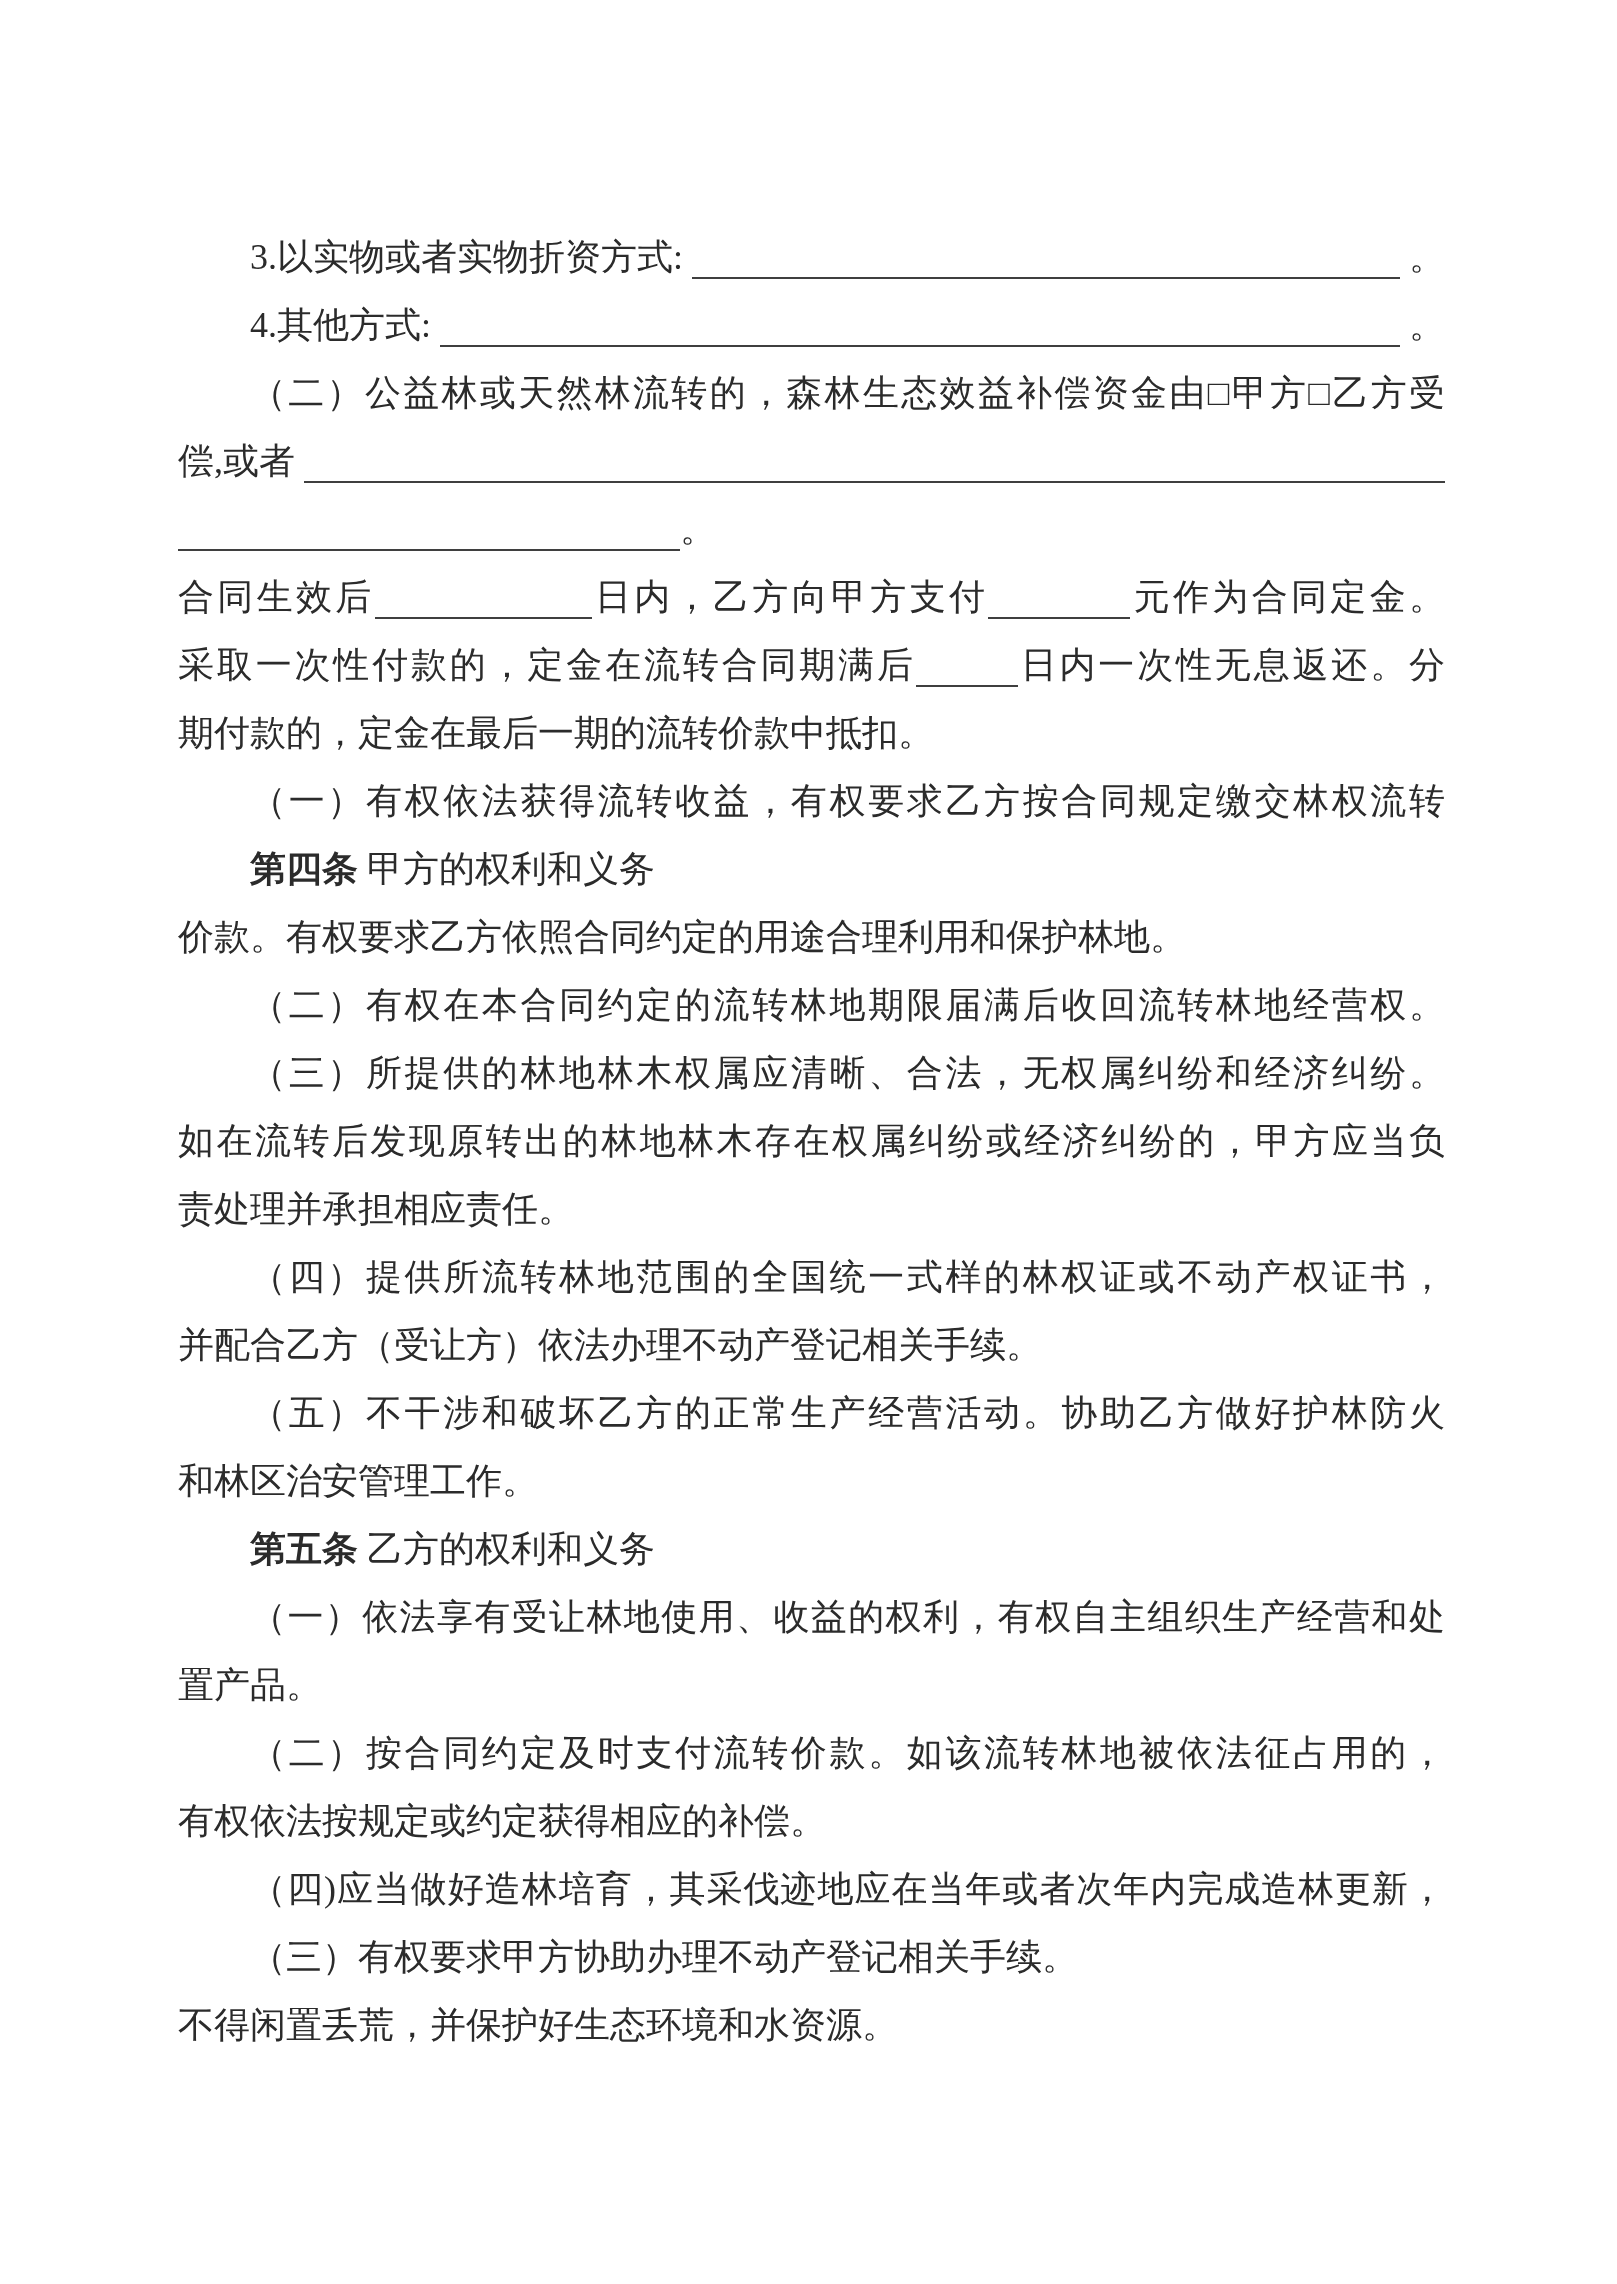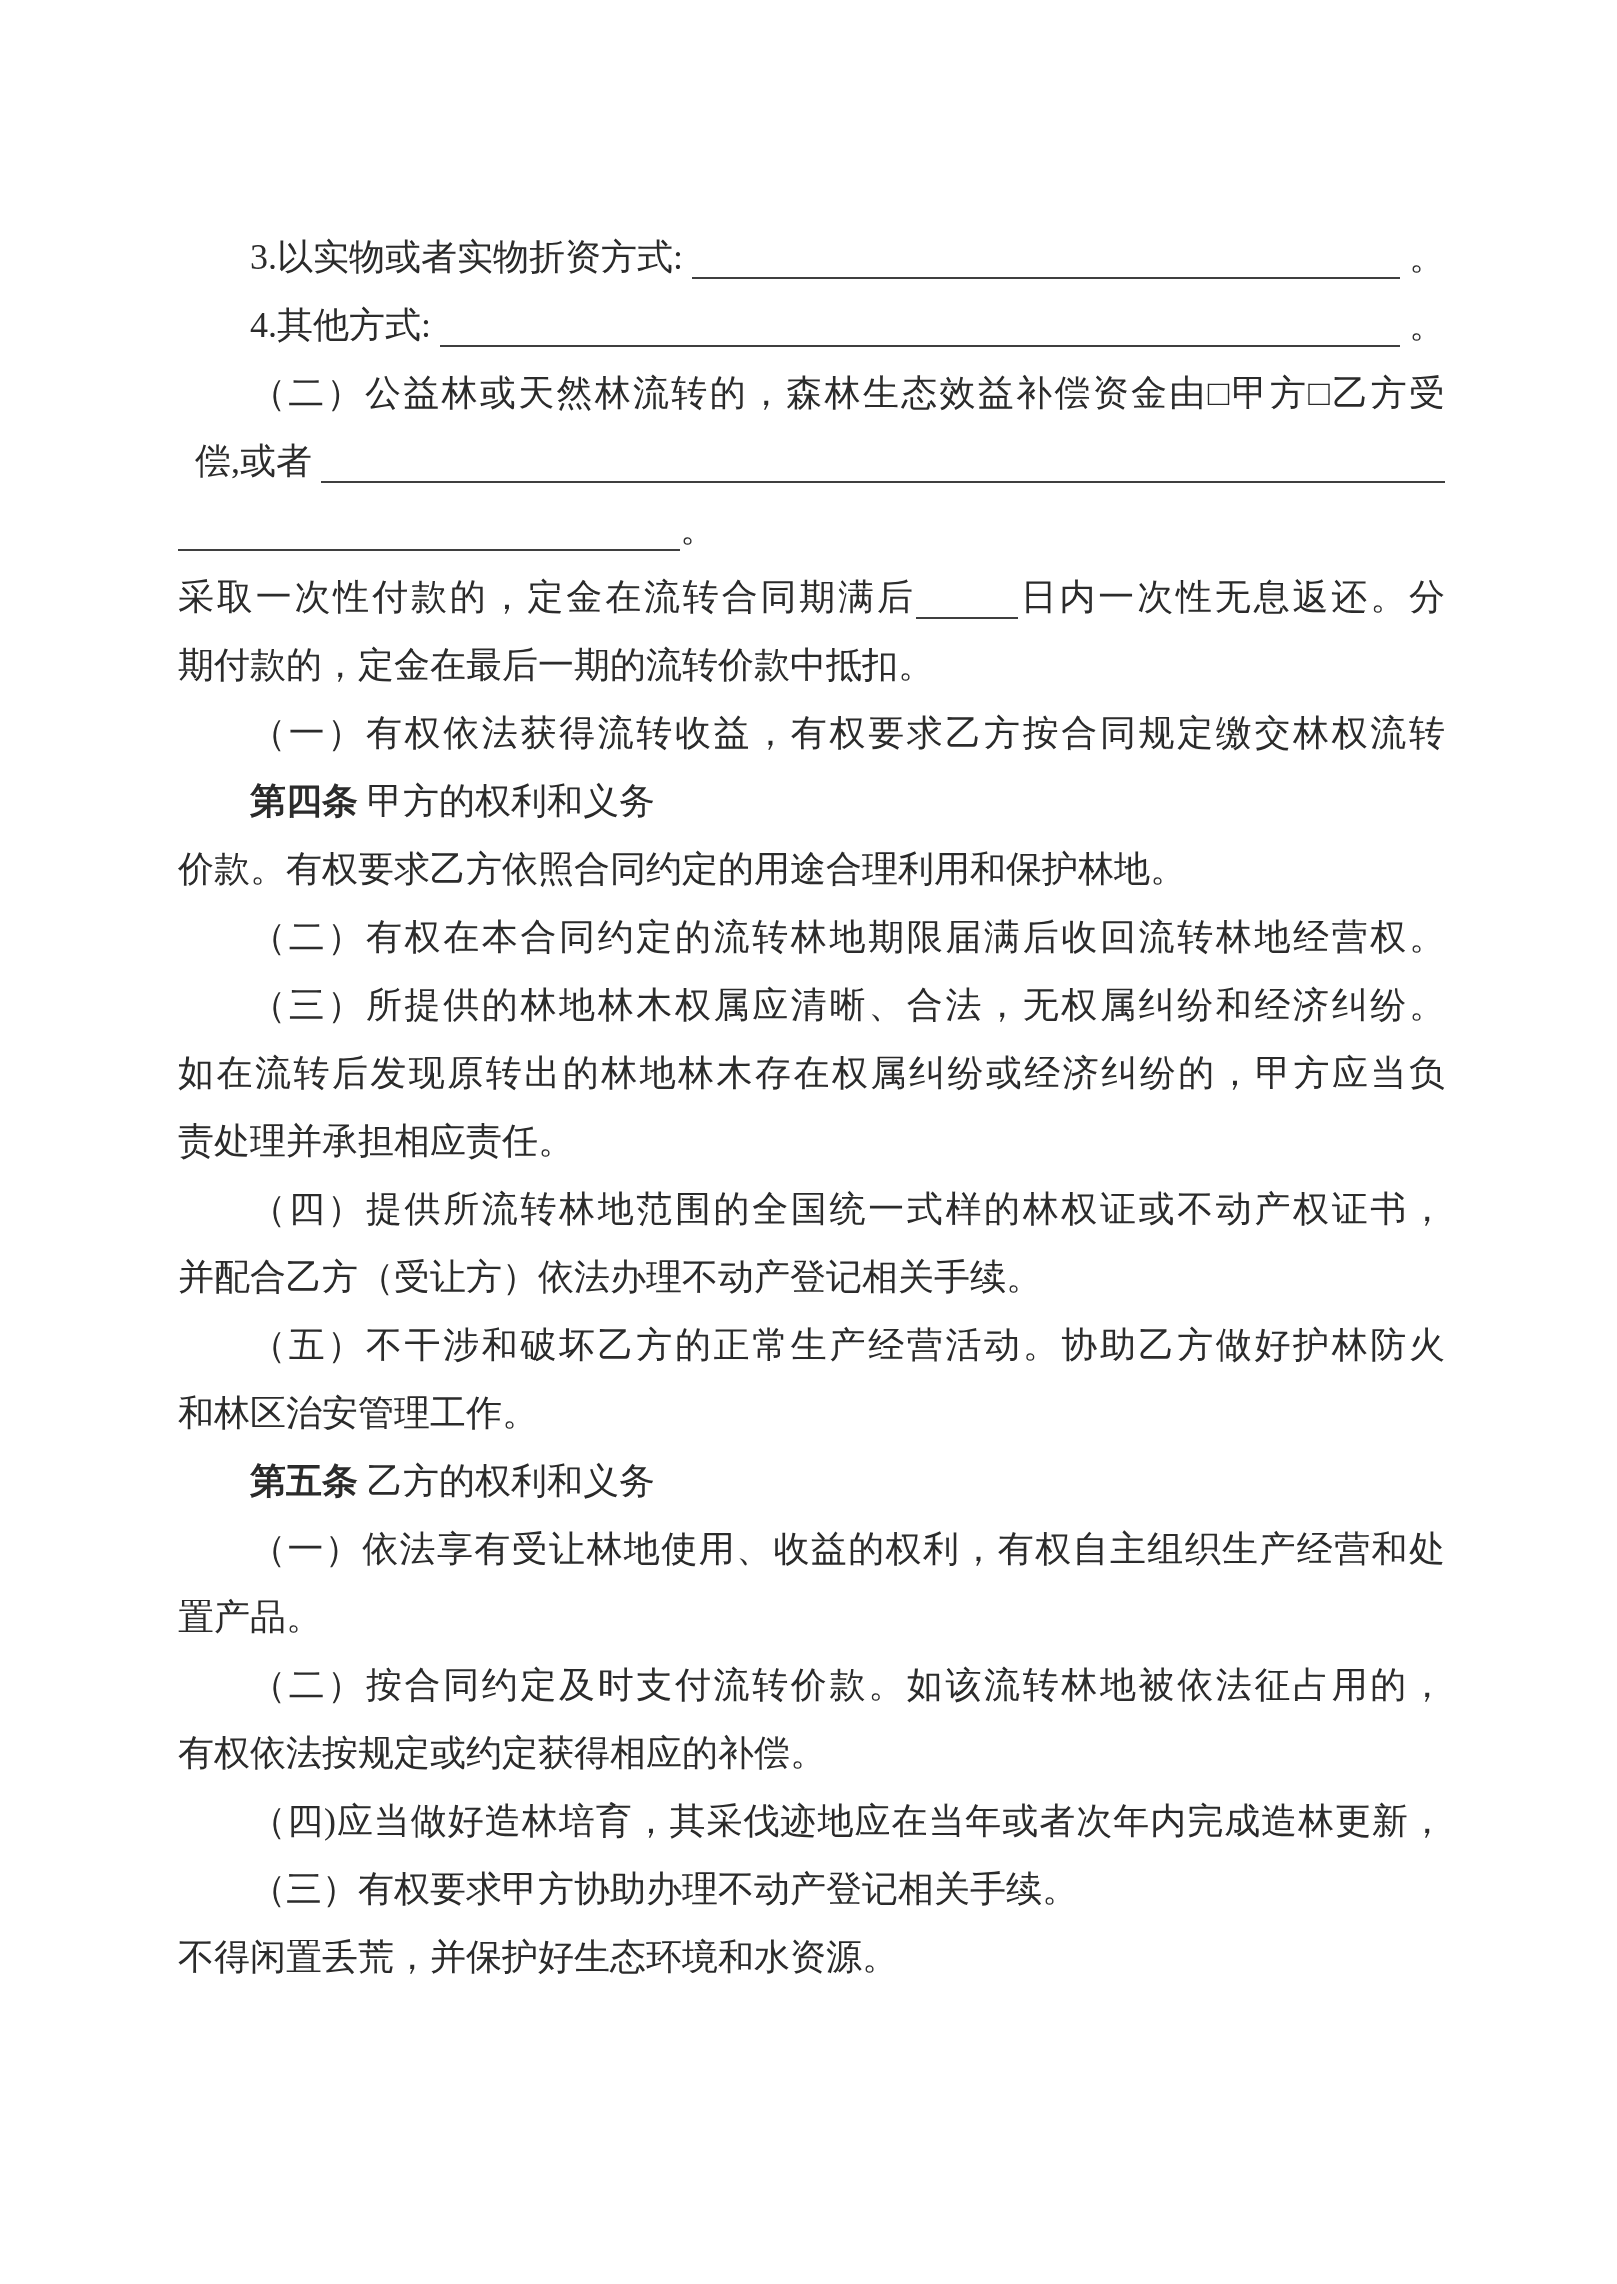--- a/index.html
+++ b/index.html
@@ -58,22 +58,23 @@
     top:9.5px;
   }
 </style>
 </head>
 <body style="background: rgb(255, 255, 255);">
 
 <div class="content" id="doc" style="color: rgb(43, 43, 43); font-size: 36px; padding: 223px 172px 0px 178px;">
     <div class="line flexline indent" style="text-indent: 0px; padding-left: 72px; height: 68px; line-height: 68px;"><span class="t">3.以实物或者实物折资方式:</span><span class="fill"></span><span class="t">。</span></div>
     <div class="line flexline indent" style="text-indent: 0px; padding-left: 72px; height: 68px; line-height: 68px;"><span class="t">4.其他方式:</span><span class="fill"></span><span class="t">。</span></div>
     <div class="line justify indent" style="text-indent: 72px; height: 68px; line-height: 68px;"><span class="t">（二）公益林或天然林流转的，森林生态效益补偿资金由</span><span class="t">□</span><span class="t">甲方</span><span class="t">□</span><span class="t">乙方受</span></div>
-    <div class="line flexline" style="height: 68px; line-height: 68px; margin-left: 17px;"><span class="t">偿,或者</span><span class="fill"></span></div>
+    <div class="line flexline" style="height: 68px; line-height: 68px;"><span class="t">偿,或者</span><span class="fill"></span></div>
     <div class="line" style="height: 68px; line-height: 68px;"><span class="u" style="width: 502px;"></span><span class="t">。</span></div>
+    <div class="line justify" style="height: 68px; line-height: 68px;"><span class="t">合同生效后</span><span class="u" style="width: 217px;"></span><span class="t">日内，乙方向甲方支付</span><span class="u" style="width: 142px;"></span><span class="t">元作为合同定金。</span></div>
     <div class="line justify" style="height: 68px; line-height: 68px;"><span class="t">采取一次性付款的，定金在流转合同期满后</span><span class="u" style="width: 102px;"></span><span class="t">日内一次性无息返还。分</span></div>
     <div class="line" style="height: 68px; line-height: 68px;"><span class="t">期付款的，定金在最后一期的流转价款中抵扣。</span></div>
     <div class="line justify indent" style="text-indent: 72px; height: 68px; line-height: 68px;"><span class="t">（一）有权依法获得流转收益，有权要求乙方按合同规定缴交林权流转</span></div>
     <div class="line indent" style="text-indent: 72px; height: 68px; line-height: 68px;"><span class="b">第四条</span><span class="t"> 甲方的权利和义务</span></div>
     <div class="line" style="height: 68px; line-height: 68px;"><span class="t">价款。有权要求乙方依照合同约定的用途合理利用和保护林地。</span></div>
     <div class="line justify indent" style="text-indent: 72px; height: 68px; line-height: 68px;"><span class="t">（二）有权在本合同约定的流转林地期限届满后收回流转林地经营权。</span></div>
     <div class="line justify indent" style="text-indent: 72px; height: 68px; line-height: 68px;"><span class="t">（三）所提供的林地林木权属应清晰、合法，无权属纠纷和经济纠纷。</span></div>
     <div class="line justify" style="height: 68px; line-height: 68px;"><span class="t">如在流转后发现原转出的林地林木存在权属纠纷或经济纠纷的，甲方应当负</span></div>
     <div class="line" style="height: 68px; line-height: 68px;"><span class="t">责处理并承担相应责任。</span></div>
     <div class="line justify indent" style="text-indent: 72px; height: 68px; line-height: 68px;"><span class="t">（四）提供所流转林地范围的全国统一式样的林权证或不动产权证书，</span></div>

